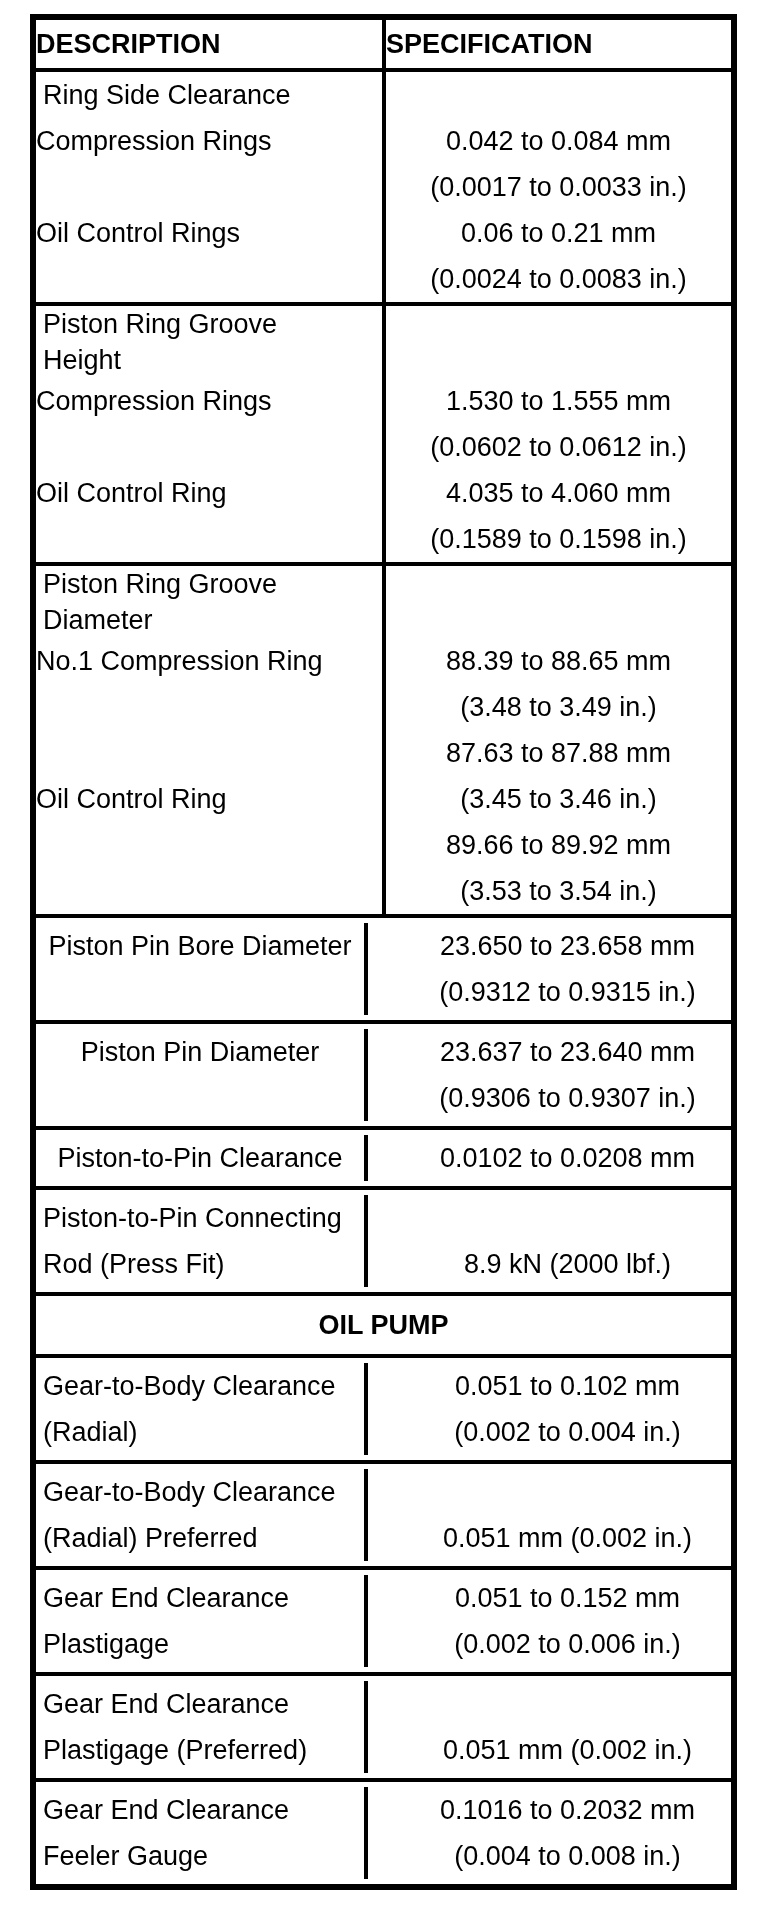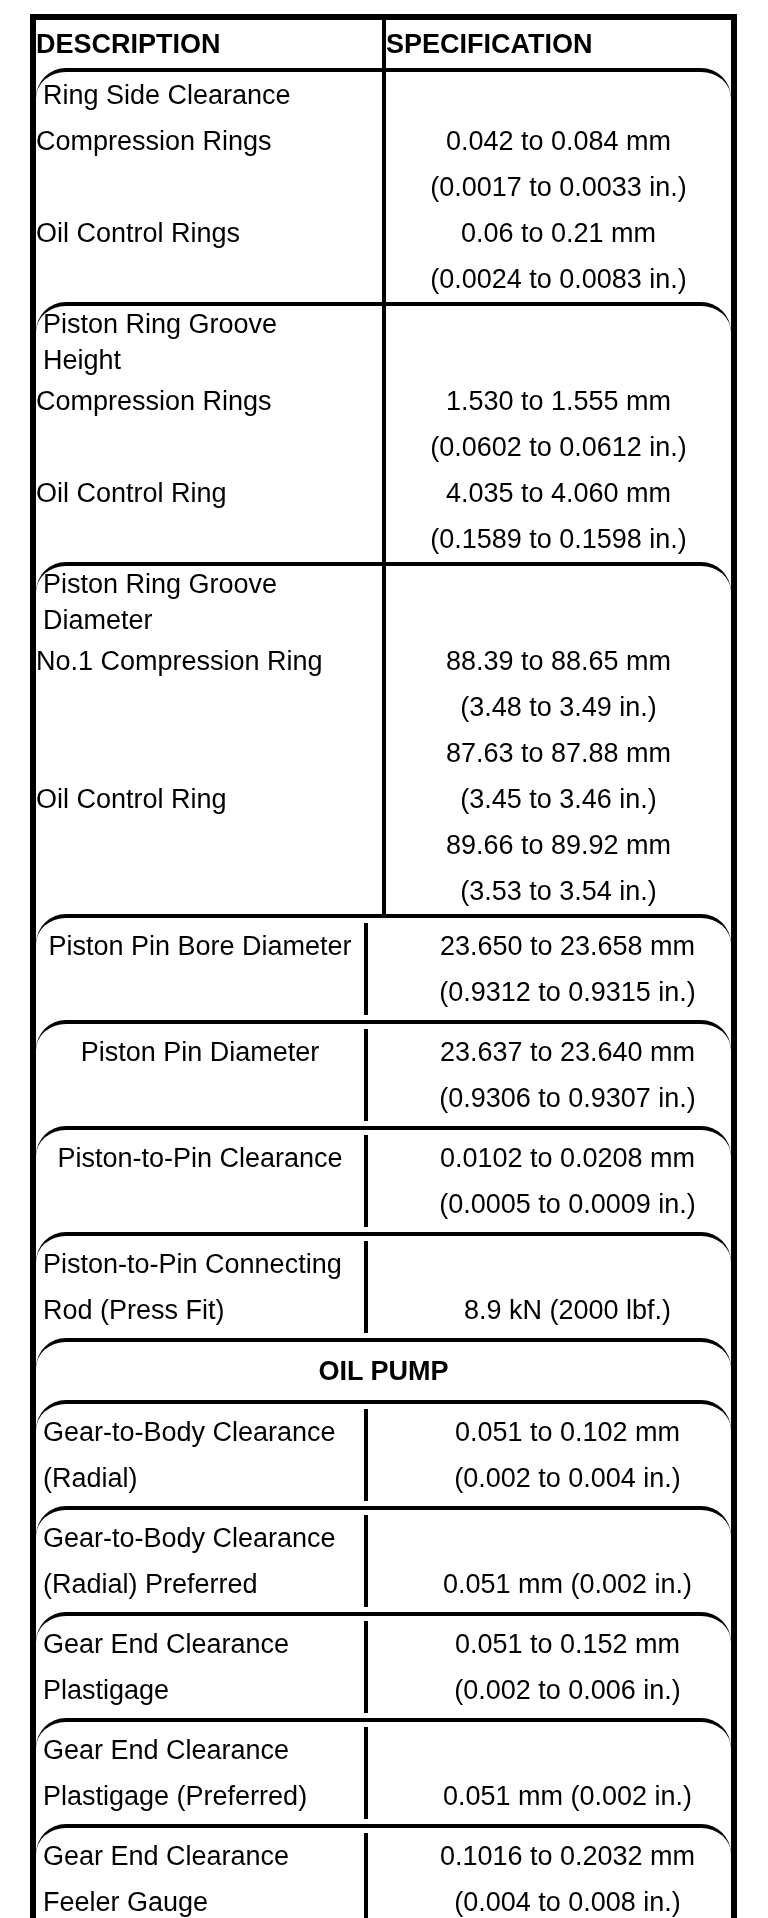--- a/index.html
+++ b/index.html
@@ -7,21 +7,21 @@
   .page { padding: 14px 0 0 30px; }
   .tbl {
     width: 695px;
     border: 6px solid #000;
     font-family: "Liberation Sans", sans-serif;
     font-size: 27px;
     color: #000;
     background: #fff;
   }
   .tbl > div + div { border-top: 4px solid #000; }
-  .row { display: flex; border-radius: 30px; }
+  .row { display: flex; }
   .cell { box-sizing: content-box; }
   .cell.desc { width: 346px; border-right: 4px solid #000; }
   .cell.spec { width: 345px; text-align: center; }
   .ln  { height: 46px; line-height: 46px; white-space: nowrap; overflow: hidden; }
   .lnS { height: 36px; line-height: 36px; white-space: nowrap; overflow: hidden; }
   .left   { text-align: left;  padding-left: 7px; }
   .right  { text-align: left; padding-right: 7px; }
   .center { text-align: center; }
   .pad { padding: 5px 0; gap: 36px; }
   .hrow { display: flex; }
@@ -117,21 +117,20 @@
         <div class="ln">(0.9306 to 0.9307 in.)</div>
       </div>
     </div>
 
     <div class="row pad">
       <div class="cell desc">
         <div class="ln center">Piston-to-Pin Clearance</div>
       </div>
       <div class="cell spec">
         <div class="ln">0.0102 to 0.0208 mm</div>
-        <div class="ln">(0.0005 to 0.0009 in.)</div>
       </div>
     </div>
 
     <div class="row pad">
       <div class="cell desc">
         <div class="ln left">Piston-to-Pin Connecting</div>
         <div class="ln left">Rod (Press Fit)</div>
       </div>
       <div class="cell spec">
         <div class="ln"></div>

